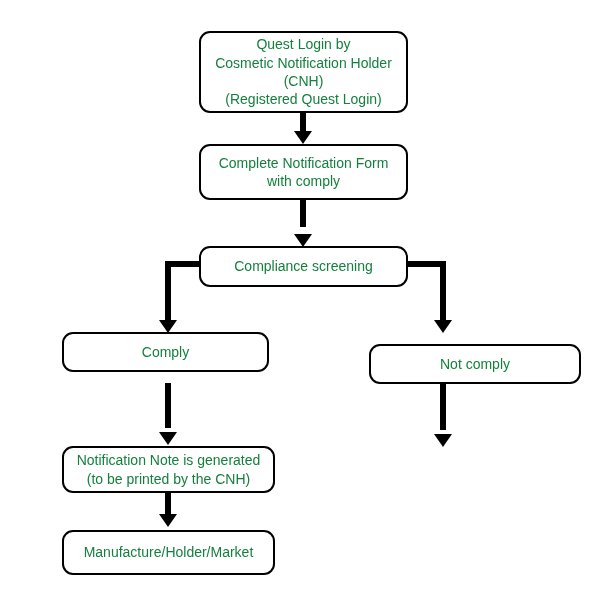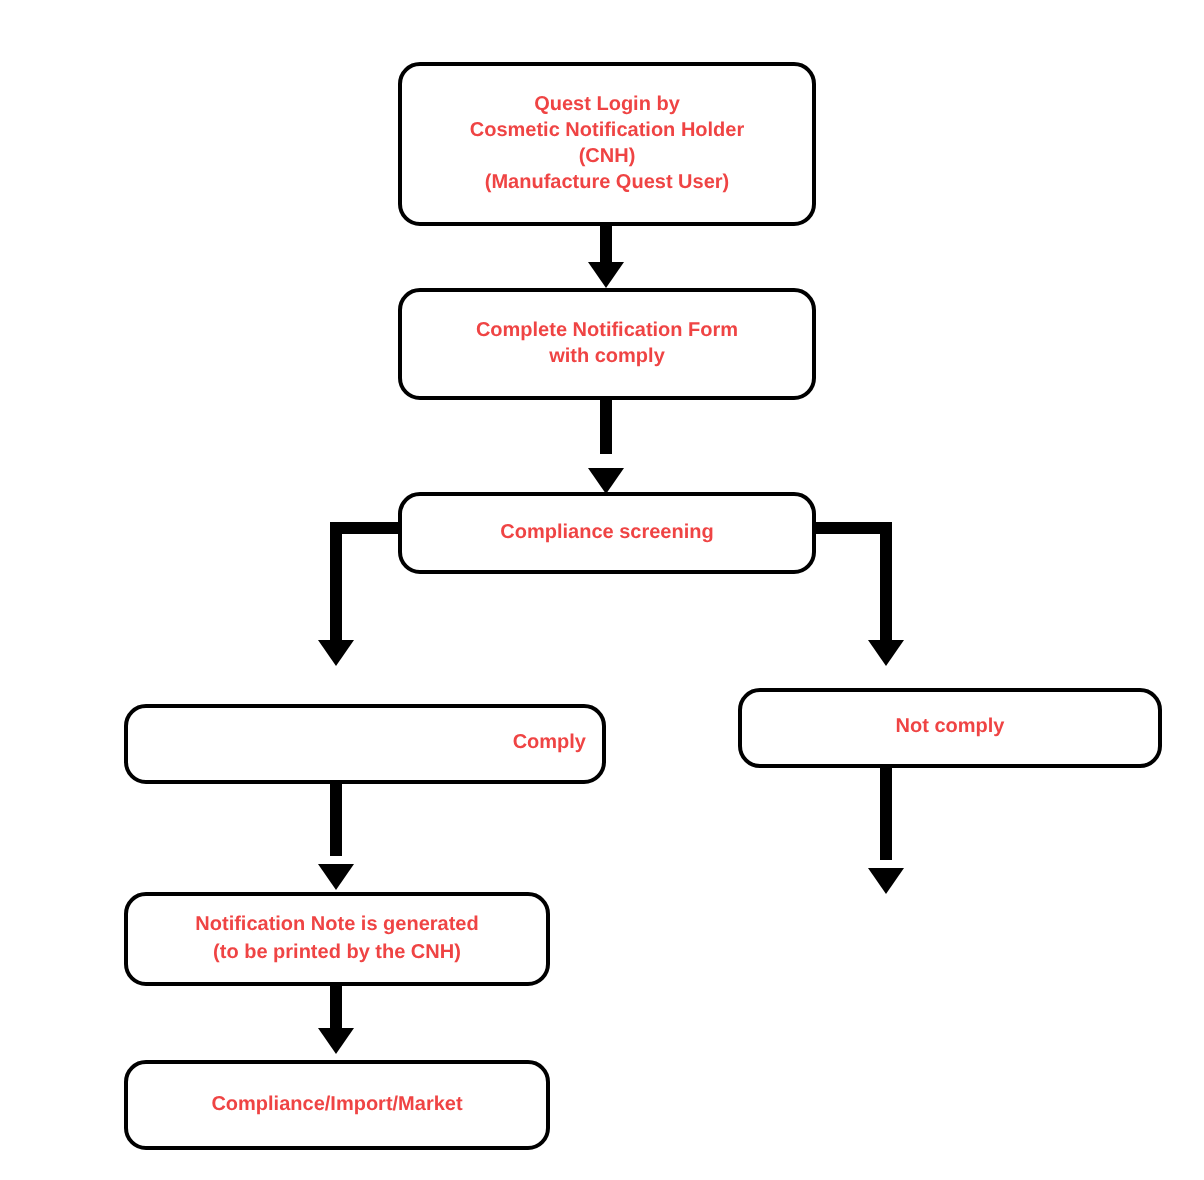--- a/index.html
+++ b/index.html
@@ -20,39 +20,38 @@
   .node {
     position: absolute;
     box-sizing: border-box;
     background: #ffffff;
     border: 2.2px solid #000000;
     border-radius: 11px;
     display: flex;
     align-items: center;
     justify-content: center;
     text-align: center;
-    color: #ef4444;
-    font-size: 10px;
+    color: #15803d;
+    font-size: 14px;
     line-height: 1.32;
     z-index: 3;
-    font-weight: bold;
   }
   .node .lines {
     display: block;
     padding: 0 8px;
   }
   .node .lines span {
     display: block;
     white-space: nowrap;
   }
   
   #node-quest-login      { left: 199px; top: 31px;  width: 209px; height: 82px; }
   #node-complete-form    { left: 199px; top: 144px; width: 209px; height: 56px; }
   #node-compliance       { left: 199px; top: 246px; width: 209px; height: 41px; }
-  #node-comply           { left: 62px;  top: 352px; width: 241px; height: 40px; justify-content: flex-end; }
+  #node-comply           { left: 62px;  top: 332px; width: 207px; height: 40px; }
   #node-not-comply       { left: 337px; top: 344px; width: 212px; height: 40px; margin-left: 32px; }
   #node-notification-note{ left: 62px;  top: 446px; width: 213px; height: 47px; }
   #node-rejection        { left: 337px; top: 450px; width: 212px; height: 40px; }
   #node-manufacture      { left: 62px;  top: 530px; width: 213px; height: 45px; }
 
   
   .conn-v {
     position: absolute;
     width: 6px;
     background: #000000;
@@ -105,21 +104,21 @@
 </head>
 <body>
 
 <div id="flow-root">
 
   <div class="node" id="node-quest-login">
     <span class="lines">
       <span>Quest Login by</span>
       <span>Cosmetic Notification Holder</span>
       <span>(CNH)</span>
-      <span>(Manufacture Quest User)</span>
+      <span>(Registered Quest Login)</span>
     </span>
   </div>
 
   <div class="node" id="node-complete-form">
     <span class="lines">
       <span>Complete Notification Form</span>
       <span>with comply</span>
     </span>
   </div>
 
@@ -144,21 +143,21 @@
   <div class="node" id="node-notification-note">
     <span class="lines">
       <span>Notification Note is generated</span>
       <span>(to be printed by the CNH)</span>
     </span>
   </div>
 
 
   <div class="node" id="node-manufacture">
     <span class="lines">
-      <span>Compliance/Import/Market</span>
+      <span>Manufacture/Holder/Market</span>
     </span>
   </div>
 
   <div class="conn-v" id="c1-stem"></div>
   <div class="arrowhead" id="c1-head"></div>
 
   <div class="conn-v" id="c2-stem"></div>
   <div class="arrowhead" id="c2-head"></div>
 
   <div class="conn-h" id="b-left-h"></div>

